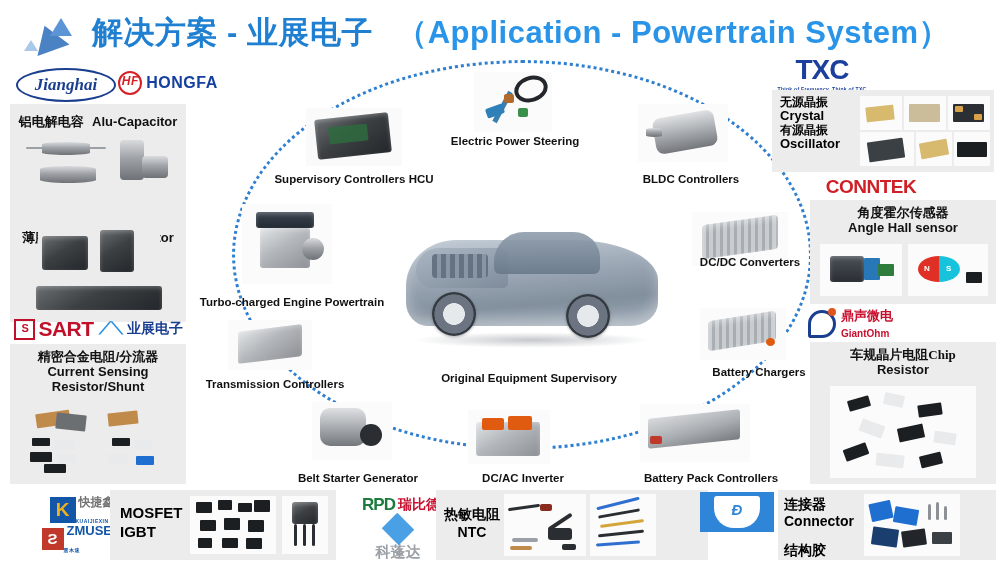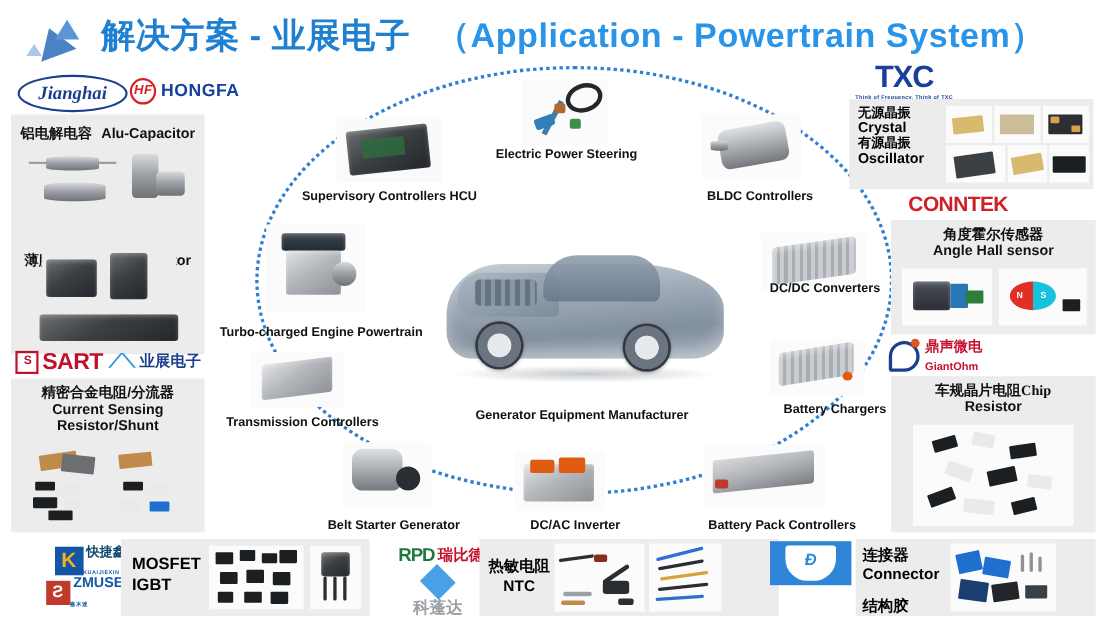--- a/index.html
+++ b/index.html
@@ -164,21 +164,21 @@
   .giant-swirl:after{content:"";position:absolute;right:-3px;top:-5px;width:8px;height:8px;
     background:#e2541f;border-radius:50%;}
   .lg-sart{color:#c0102a;font-size:21px;letter-spacing:-.5px;}
   .sart-mark{display:inline-block;width:17px;height:17px;border:2px solid #c0102a;
     color:#c0102a;font-size:11px;line-height:14px;text-align:center;margin-right:3px;}
   .lg-yezhan-cn{color:#1b3f8f;font-size:14px;font-weight:bold;}
   .yz-mark{color:#2a8fe0;font-size:17px;font-weight:bold;margin-right:4px;}
   .lg-kjx{display:flex;align-items:center;}
   .kjx-k{width:26px;height:26px;background:#1356a8;color:#f2b01e;font-size:19px;
     line-height:26px;text-align:center;font-weight:bold;}
-  .kjx-cn{color:#0c4a6e;font-size:12px;font-weight:bold;margin-left:3px;}
+  .kjx-cn{color:#737373;font-size:12px;font-weight:bold;margin-left:3px;}
   .kjx-en{color:#1356a8;font-size:5px;letter-spacing:.5px;}
   .zmu-e{width:22px;height:22px;background:#c0392b;color:#fff;font-size:15px;
     line-height:22px;text-align:center;font-weight:bold;}
   .zmu-txt{color:#1356a8;font-size:13px;font-weight:bold;margin-left:3px;}
   .lg-rpd{color:#1b7a3c;font-size:17px;font-weight:bold;letter-spacing:-1px;}
   .rpd-cn{color:#c8102e;font-size:14px;font-weight:bold;margin-left:3px;}
   .kld-diamond{width:24px;height:24px;background:#2a8fe0;transform:rotate(45deg);opacity:.85;}
   .kld-cn{color:#9aa0a6;font-size:15px;font-weight:bold;}
   .lg-conn{width:74px;height:40px;background:#2f86d8;position:relative;}
   .conn-shield{position:absolute;left:14px;top:4px;width:46px;height:32px;background:#fff;
@@ -218,21 +218,21 @@
 
   <div class="car-wrap">
     <div class="car-shadow"></div>
     <div class="car-body"></div>
     <div class="car-hood"></div>
     <div class="car-engine"></div>
     <div class="car-cabin"></div>
     <div class="wheel front"></div>
     <div class="wheel rear"></div>
   </div>
-  <div class="node-label" style="left:424px;top:372px;width:210px;">Generator Equipment Manufacturer</div>
+  <div class="node-label" style="left:424px;top:372px;width:210px;">Original Equipment Supervisory</div>
 
   <div class="ph" style="left:306px;top:108px;width:96px;height:58px;background:#fafafa;">
     <div class="ecu green-pcb" style="left:10px;top:8px;width:74px;height:40px;transform:rotate(-6deg);"></div>
   </div>
   <div class="node-label" style="left:258px;top:173px;width:192px;">Supervisory Controllers HCU</div>
 
   <div class="ph white" style="left:474px;top:72px;width:78px;height:60px;">
     <div class="steer-wheel" style="left:40px;top:4px;"></div>
     <div class="steer-shaft" style="left:26px;top:18px;"></div>
     <div class="steer-bit" style="left:12px;top:34px;width:18px;height:10px;background:#2f7fb8;transform:rotate(-20deg);"></div>

